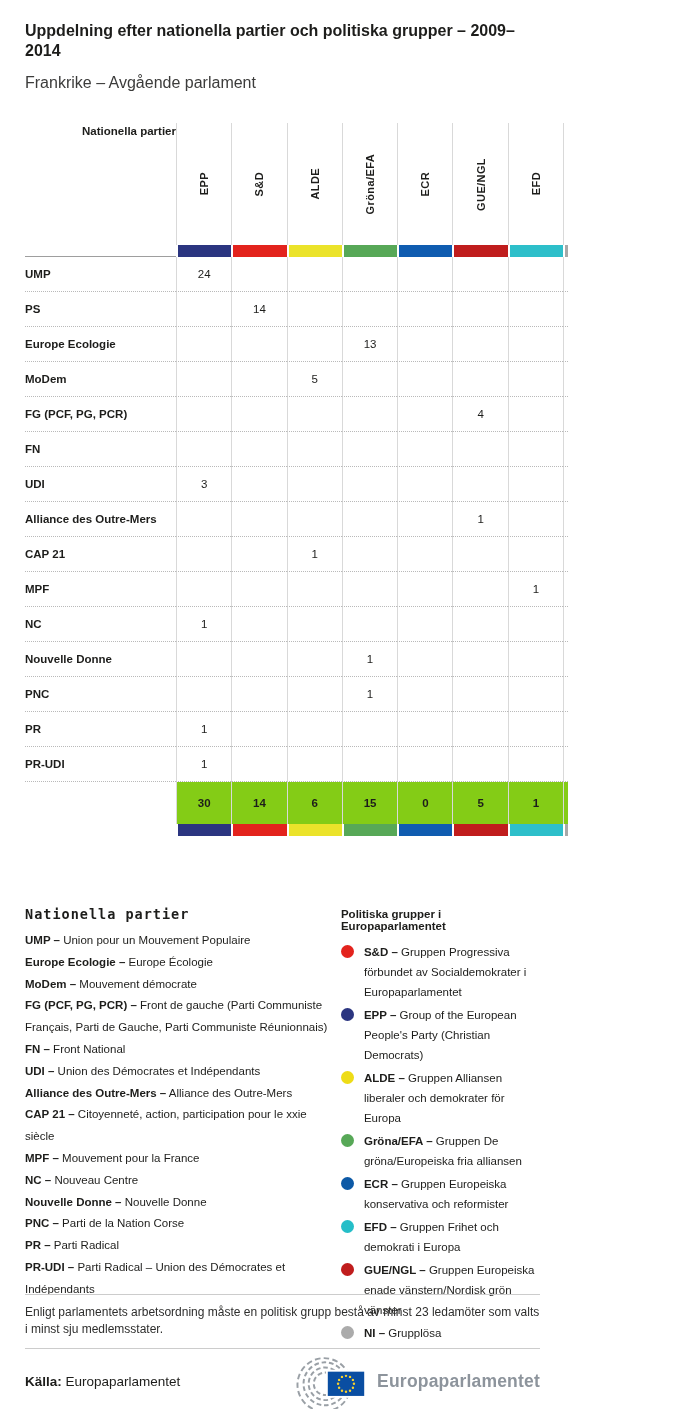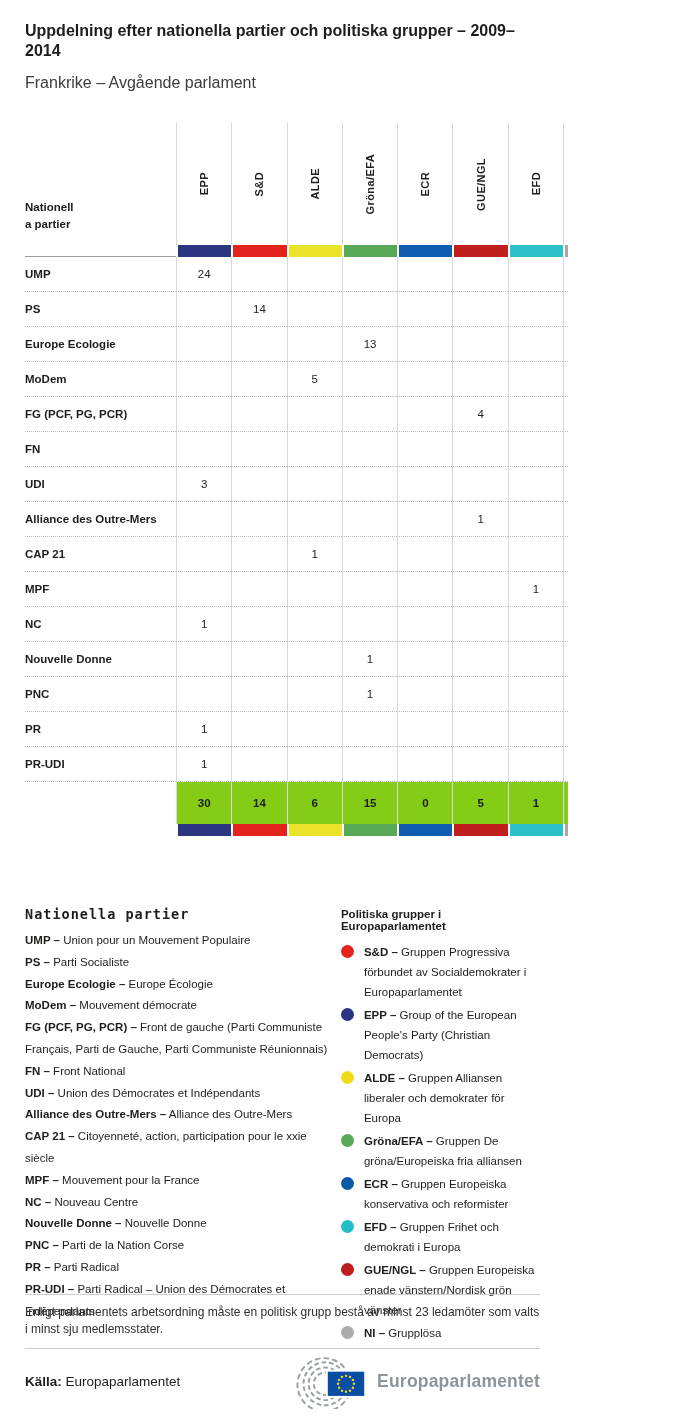--- a/index.html
+++ b/index.html
@@ -11,21 +11,21 @@
   .title{margin:21px 0 0 0;font-size:16px;font-weight:bold;line-height:20px;color:#1d1d1b;}
   .subtitle{margin:12px 0 0 0;font-size:16px;font-weight:normal;line-height:20px;color:#3c3c3b;}
 
   
   .table{display:grid;grid-template-columns:151px repeat(8,55.3px) 53px;width:647px;margin:30px 0 0 0;}
   .cell{box-sizing:border-box;}
   .vline{border-left:1px solid #d9d9d9;}
   .h-cell{height:122px;}
   .ghead{display:flex;align-items:center;justify-content:center;}
   .ghead span{writing-mode:vertical-rl;transform:rotate(180deg);font-weight:bold;font-size:11px;letter-spacing:.4px;white-space:nowrap;}
-  .corner{display:flex;flex-direction:column;justify-content:flex-end;padding-bottom:12px;font-weight:bold;font-size:11.5px;line-height:17px;}
+  .corner{display:flex;flex-direction:row;justify-content:flex-end;padding-bottom:12px;font-weight:bold;font-size:11.5px;line-height:17px;}
   .seats-head{display:flex;align-items:flex-end;padding:0 0 5px 8px;font-weight:bold;font-size:16px;}
   .bar-cell{height:12px;}
   .gbar{border-left:2px solid #fff;}
   .corner-bar{border-bottom:1px solid #9e9e9e;}
   .seats-bar{border-bottom:1px solid #c7c7c7;}
   .d-cell{height:35px;border-bottom:1px dotted #b9b9b9;}
   .pname{display:flex;align-items:center;font-weight:bold;font-size:11.5px;}
   .val{display:flex;align-items:center;justify-content:center;font-size:11.5px;}
   .seatsbg{background:#ececec;}
   .bold{font-weight:bold;}
@@ -271,21 +271,20 @@
         <div class="cell bar-cell gbar" style="background: rgb(45, 191, 202);"></div>
         <div class="cell bar-cell gbar" style="background: rgb(168, 168, 168);"></div>
         <div class="cell bar-cell vline seatsbg"></div>
       </div>
 
     <div class="legends">
       <div class="leg-left">
         <h3>Nationella partier</h3>
         <div id="leg-parties">
             <p class="lp-item"><b>UMP –</b> Union pour un Mouvement Populaire</p>
-            <p class="lp-item"><b>PS –</b> Parti Socialiste</p>
             <p class="lp-item"><b>Europe Ecologie –</b> Europe Écologie</p>
             <p class="lp-item"><b>MoDem –</b> Mouvement démocrate</p>
             <p class="lp-item"><b>FG (PCF, PG, PCR) –</b> Front de gauche (Parti Communiste Français, Parti de Gauche, Parti Communiste Réunionnais)</p>
             <p class="lp-item"><b>FN –</b> Front National</p>
             <p class="lp-item"><b>UDI –</b> Union des Démocrates et Indépendants</p>
             <p class="lp-item"><b>Alliance des Outre-Mers –</b> Alliance des Outre-Mers</p>
             <p class="lp-item"><b>CAP 21 –</b> Citoyenneté, action, participation pour le xxie siècle</p>
             <p class="lp-item"><b>MPF –</b> Mouvement pour la France</p>
             <p class="lp-item"><b>NC –</b> Nouveau Centre</p>
             <p class="lp-item"><b>Nouvelle Donne –</b> Nouvelle Donne</p>

